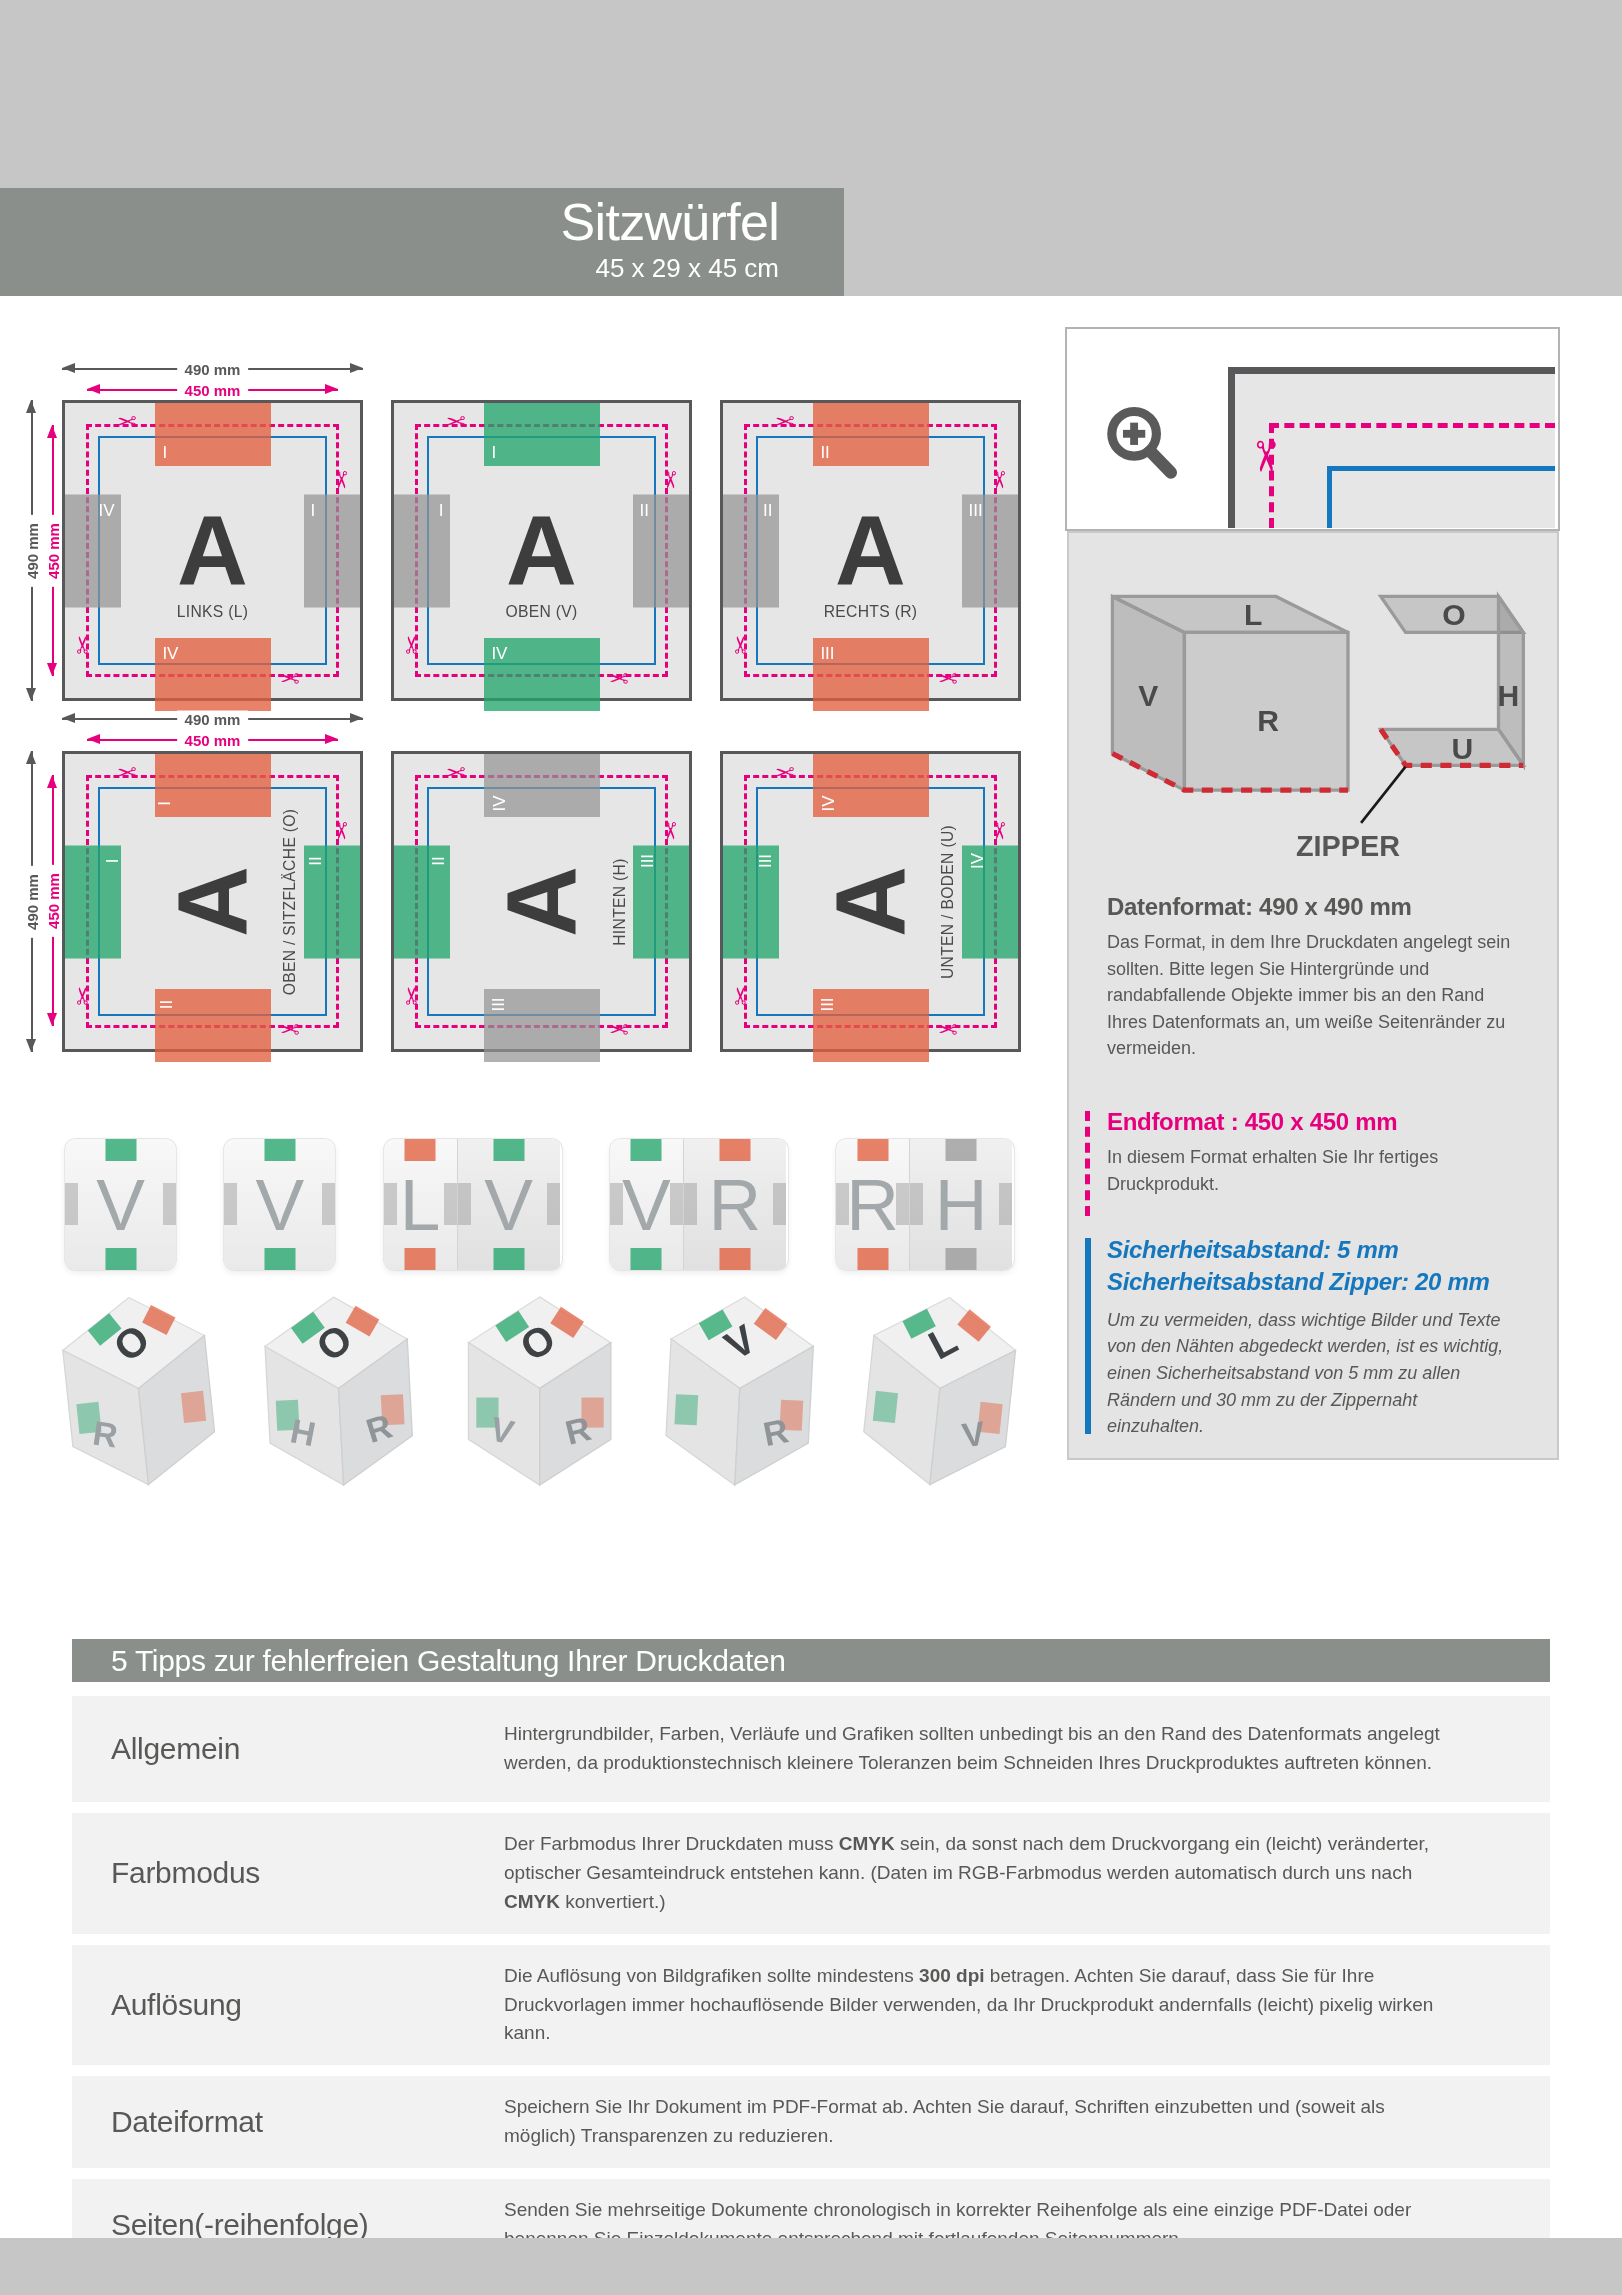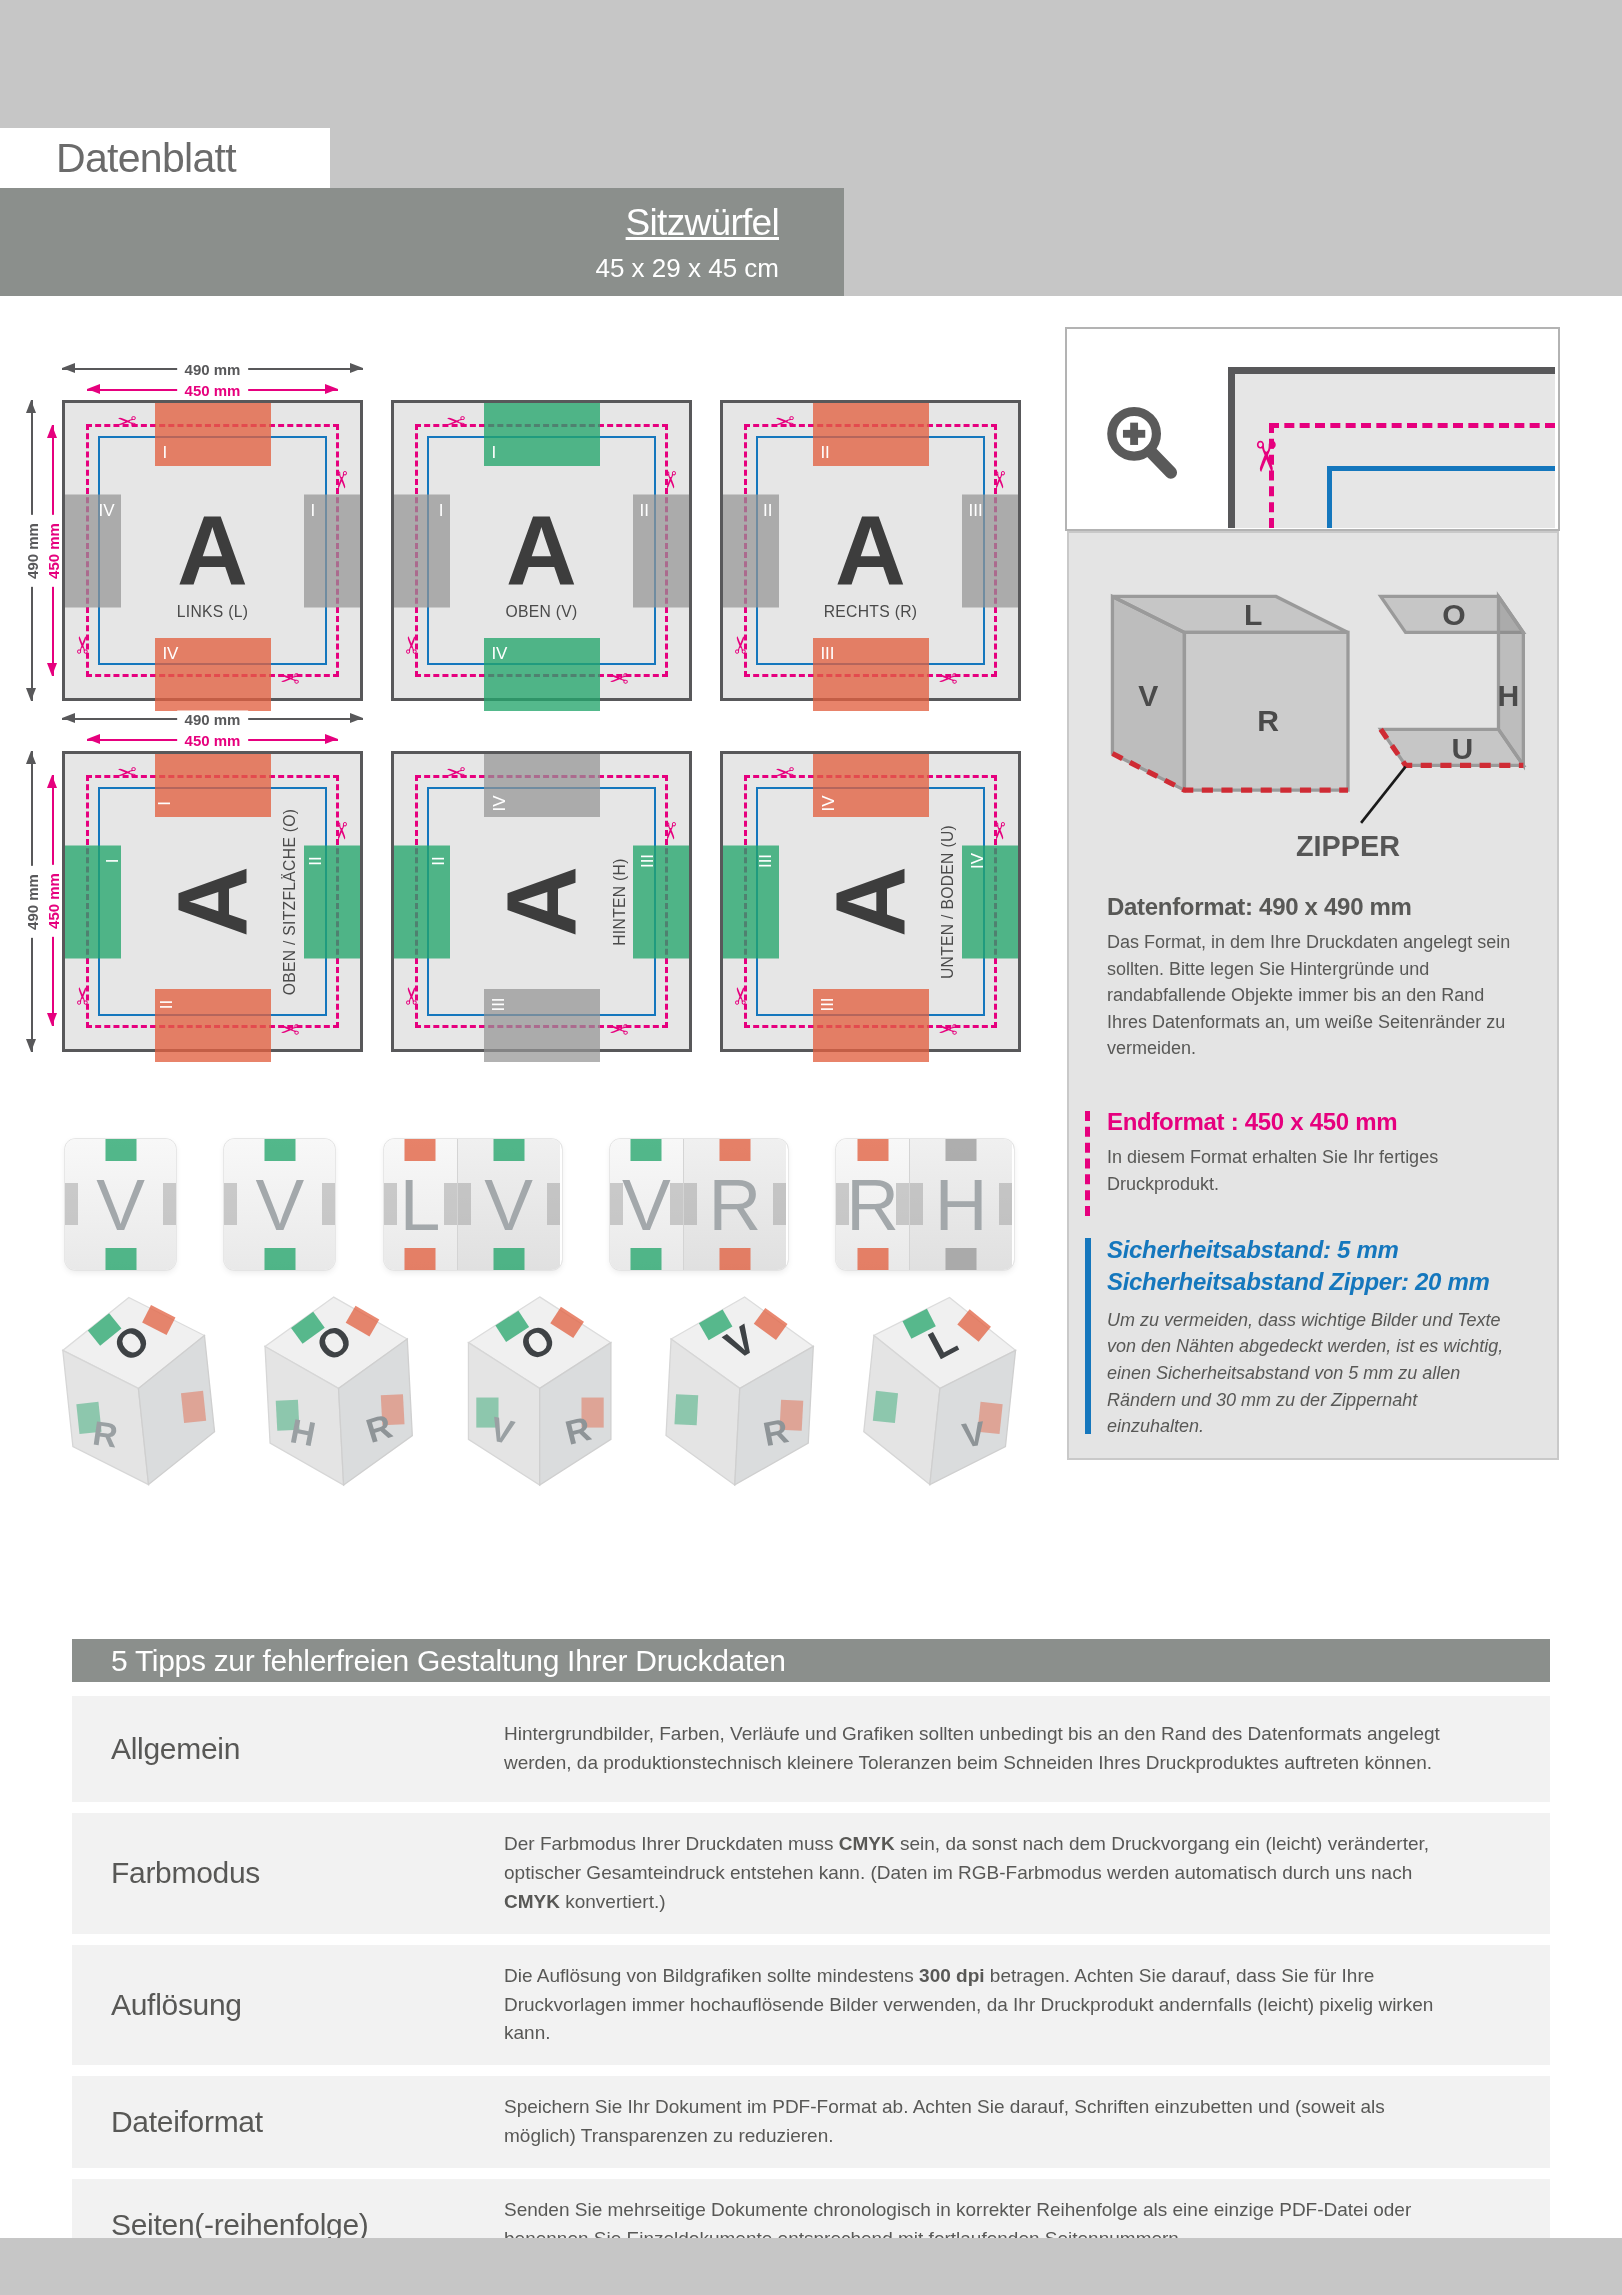--- a/index.html
+++ b/index.html
@@ -9,21 +9,21 @@
   *{margin:0;padding:0;box-sizing:border-box;}
   html,body{width:1623px;height:2295px;background:#fff;font-family:"Liberation Sans",sans-serif;}
   .page{position:relative;width:1623px;height:2295px;overflow:hidden;background:#fff;}
 
   
   .header-gray{position:absolute;left:0;top:0;width:1623px;height:296px;background:var(--headgray);}
   .datenblatt-box{position:absolute;left:0;top:128px;width:330px;height:60px;background:#fff;
     font-size:41px;color:#6b6b6b;line-height:60px;padding-left:56px;letter-spacing:-0.7px;}
   .title-band{position:absolute;left:0;top:188px;width:844px;height:108px;background:var(--band);
     text-align:right;padding:6.5px 65px 0 0;color:#fff;}
-  .title-band .t1{font-size:37px;line-height:55px;letter-spacing:-0.7px;text-decoration:underline;}
+  .title-band .t1{font-size:52px;line-height:55px;letter-spacing:-0.7px;}
   .title-band .t2{font-size:26px;line-height:37px;}
 
   
   .panel{position:absolute;width:301px;height:301px;background:var(--panelbg);border:3.9px solid var(--bordergray);}
   .dashline{position:absolute;left:21px;top:21px;right:21px;bottom:21px;border:3.9px dashed var(--magenta);}
   .blueline{position:absolute;left:33px;top:33px;right:33px;bottom:33px;border:2.6px solid var(--blue);}
   .tab{position:absolute;}
   .tab-top{left:50%;transform:translateX(-50%);top:0;width:116px;height:63px;}
   .tab-bottom{left:50%;transform:translateX(-50%);bottom:-13px;width:116px;height:73px;}
   .tab-left{left:0;top:50%;transform:translateY(-50%);width:56px;height:113px;}
@@ -108,21 +108,20 @@
   .tip-text{flex:1;max-width:995px;font-size:19px;line-height:1.52;color:var(--text);padding:17px 39px 17px 0;}
   .tip-text b{font-weight:700;}
   .footer{position:absolute;left:0;top:2238px;width:1623px;height:58px;background:var(--headgray);}
 </style>
 </head>
 <body>
 
 <div class="page">
 
   <div class="header-gray"></div>
-  <div class="datenblatt-box">Datenblatt</div>
   <div class="title-band">
     <div class="t1">Sitzwürfel</div>
     <div class="t2">45 x 29 x 45 cm</div>
   </div>
 
   <div id="dyn">
       <div class="panel " style="left:62px;top:400px">
       <div class="dashline"></div>
       <div class="blueline"></div>
       <div class="tab tab-top" style="background:rgba(226,96,64,0.78)">

